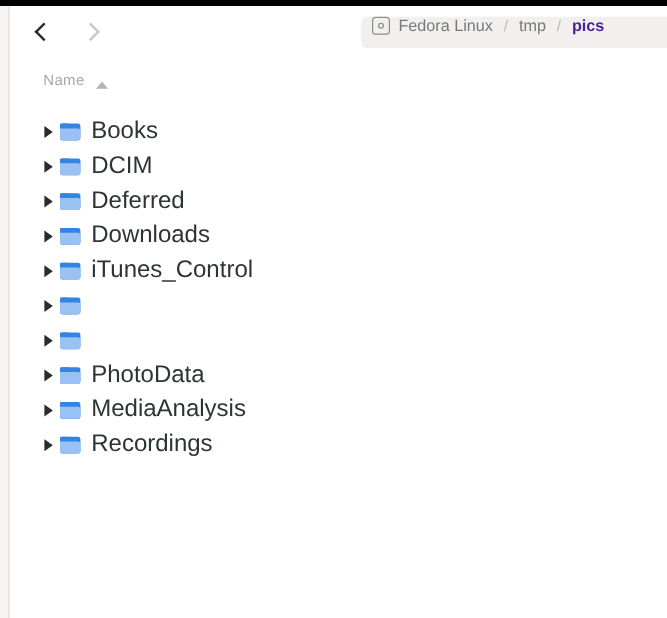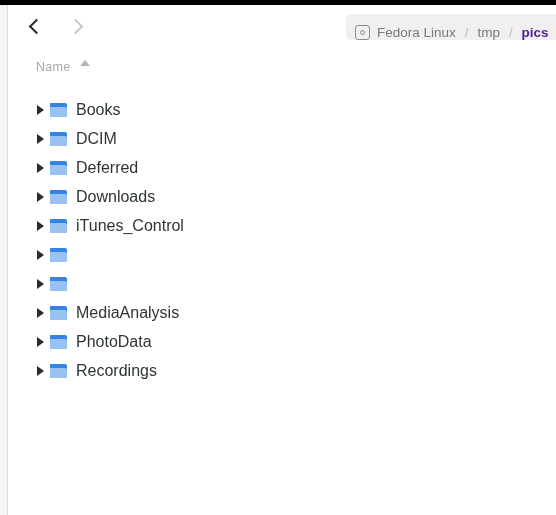--- a/index.html
+++ b/index.html
@@ -92,24 +92,23 @@
 
   
   .breadcrumb {
     position: absolute;
     top: 14px;
     left: 301px;
     height: 26px;
     background: #f1f0ef;
     border-radius: 5px 0 0 5px;
     display: flex;
-    align-items: flex-end;
+    align-items: flex-start;
     padding: 0 28px 0 9px;
     box-sizing: border-box;
-    margin-left: 45px;
   }
   .drive-icon {
     width: 15px;
     height: 15px;
     border: 1.6px solid #8b8e8f;
     border-radius: 3px;
     box-sizing: border-box;
     display: flex;
     align-items: center;
     justify-content: center;
@@ -148,21 +147,21 @@
     top: 52px;
     left: 9px;
     width: 547px;
     height: 30px;
     display: flex;
     align-items: center;
     background: #ffffff;
   }
   .col-name {
     display: flex;
-    align-items: flex-start;
+    align-items: flex-end;
     margin-left: 27px;
     cursor: pointer;
   }
   .col-name-label {
     font-size: 12.5px;
     color: #a6a8a9;
     letter-spacing: 0.3px;
   }
   .sort-arrow {
     width: 0; height: 0;
@@ -223,21 +222,21 @@
   }
   .folder-icon .front {
     position: absolute;
     left: 0; top: 4px;
     width: 17px;
     height: 10px;
     background: #99c1f1;
     border-radius: 0 2px 2px 2px;
   }
   .row-label {
-    font-size: 16px;
+    font-size: 20px;
     color: #2e3436;
     white-space: nowrap;
   }
 </style>
 </head>
 <body>
 
 <div id="app">
 
   <div class="top-strip"></div>
@@ -335,35 +334,35 @@
           <span class="front"></span>
         </span>
       </div>
       <div class="row">
         <span class="expander"></span>
         <span class="folder-icon">
           <span class="back"></span>
           <span class="tab"></span>
           <span class="front"></span>
         </span>
+        <span class="row-label">PhotoData</span>
+      </div>
+      <div class="row">
+        <span class="expander"></span>
+        <span class="folder-icon">
+          <span class="back"></span>
+          <span class="tab"></span>
+          <span class="front"></span>
+        </span>
         <span class="row-label">MediaAnalysis</span>
       </div>
       <div class="row">
         <span class="expander"></span>
         <span class="folder-icon">
           <span class="back"></span>
           <span class="tab"></span>
           <span class="front"></span>
         </span>
-        <span class="row-label">PhotoData</span>
-      </div>
-      <div class="row">
-        <span class="expander"></span>
-        <span class="folder-icon">
-          <span class="back"></span>
-          <span class="tab"></span>
-          <span class="front"></span>
-        </span>
         <span class="row-label">Recordings</span>
       </div>
     </div>
 
 </div>
 
 </body></html>

